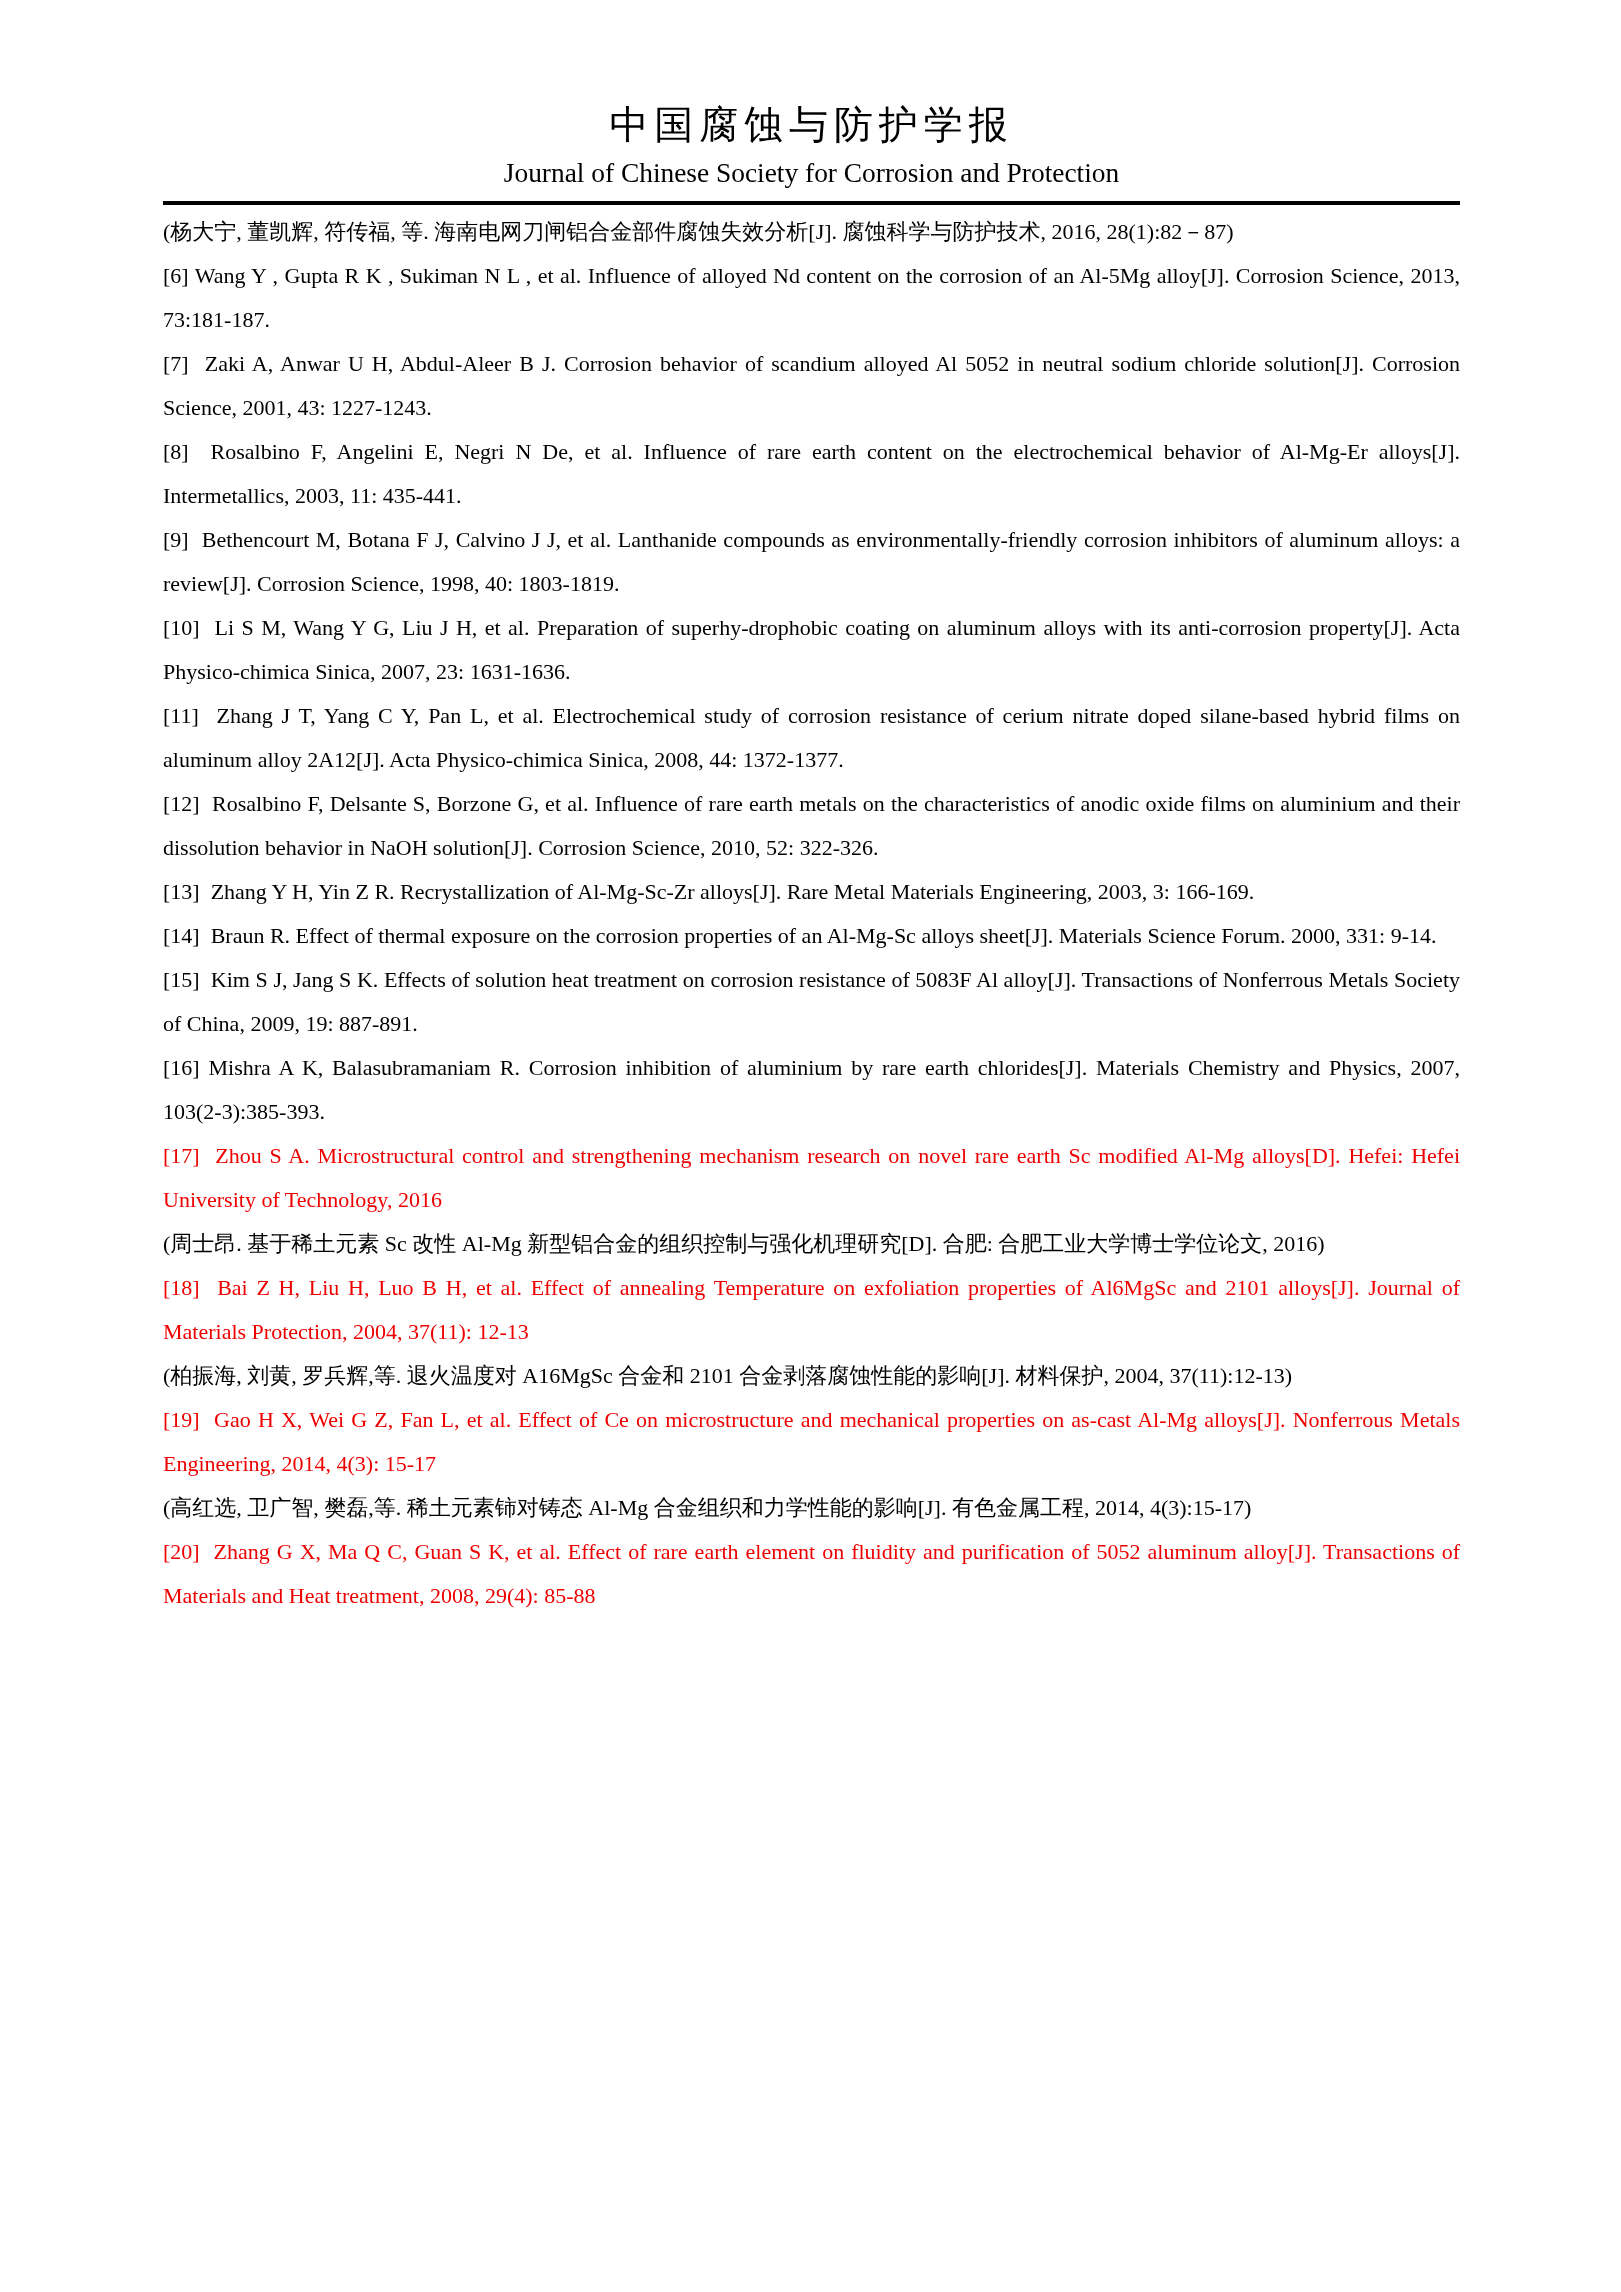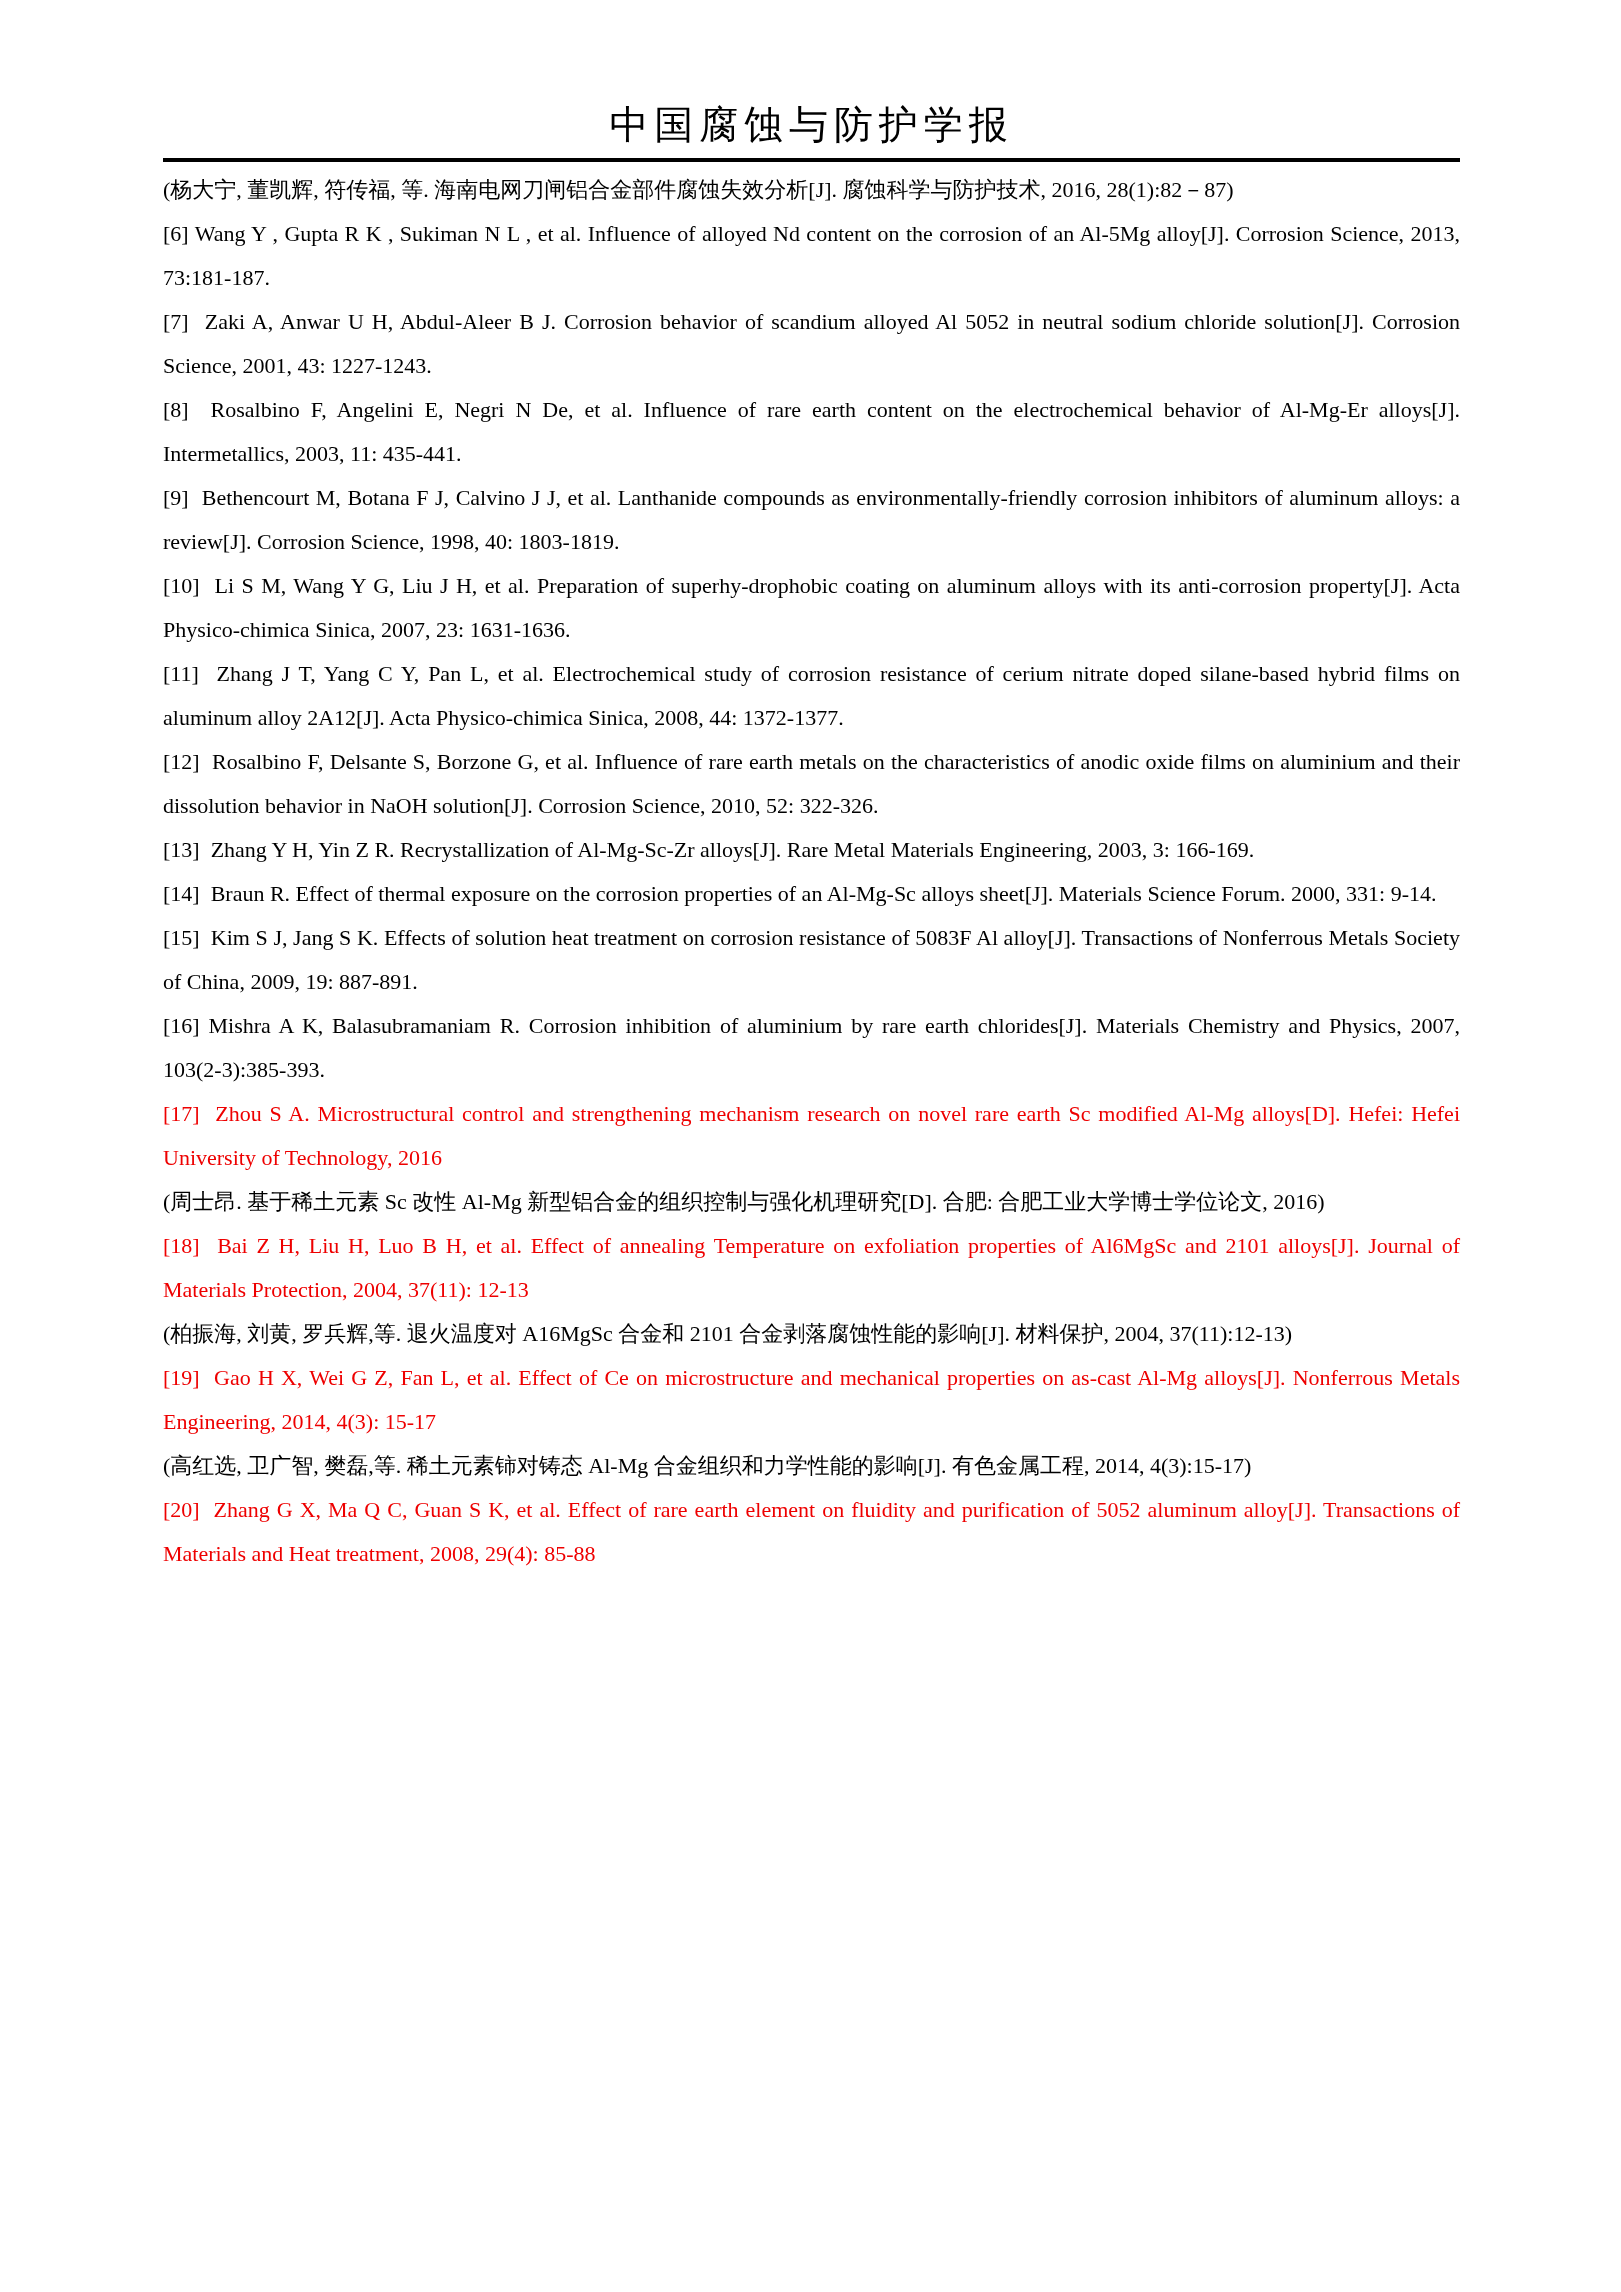--- a/index.html
+++ b/index.html
@@ -46,17 +46,18 @@
   }
   .ref { margin: 0; }
   .ref.red { color: var(--red, #ee0000); }
 </style>
 </head>
 <body>
 
 <div class="page">
   <div class="header">
     <div class="title-cn">中国腐蚀与防护学报</div>
+    <div class="title-en">Journal of Chinese Society for Corrosion and Protection</div>
   </div>
   <hr class="rule">
   <div class="refs"><p class="ref black">(杨大宁, 董凯辉, 符传福, 等. 海南电网刀闸铝合金部件腐蚀失效分析[J]. 腐蚀科学与防护技术, 2016, 28(1):82－87)</p><p class="ref black">[6] Wang Y , Gupta R K , Sukiman N L , et al. Influence of alloyed Nd content on the corrosion of an Al-5Mg alloy[J]. Corrosion Science, 2013, 73:181-187.</p><p class="ref black">[7]  Zaki A, Anwar U H, Abdul-Aleer B J. Corrosion behavior of scandium alloyed Al 5052 in neutral sodium chloride solution[J]. Corrosion Science, 2001, 43: 1227-1243.</p><p class="ref black">[8]  Rosalbino F, Angelini E, Negri N De, et al. Influence of rare earth content on the electrochemical behavior of Al-Mg-Er alloys[J]. Intermetallics, 2003, 11: 435-441.</p><p class="ref black">[9]  Bethencourt M, Botana F J, Calvino J J, et al. Lanthanide compounds as environmentally-friendly corrosion inhibitors of aluminum alloys: a review[J]. Corrosion Science, 1998, 40: 1803-1819.</p><p class="ref black">[10]  Li S M, Wang Y G, Liu J H, et al. Preparation of superhy-drophobic coating on aluminum alloys with its anti-corrosion property[J]. Acta Physico-chimica Sinica, 2007, 23: 1631-1636.</p><p class="ref black">[11]  Zhang J T, Yang C Y, Pan L, et al. Electrochemical study of corrosion resistance of cerium nitrate doped silane-based hybrid films on aluminum alloy 2A12[J]. Acta Physico-chimica Sinica, 2008, 44: 1372-1377.</p><p class="ref black">[12]  Rosalbino F, Delsante S, Borzone G, et al. Influence of rare earth metals on the characteristics of anodic oxide films on aluminium and their dissolution behavior in NaOH solution[J]. Corrosion Science, 2010, 52: 322-326.</p><p class="ref black">[13]  Zhang Y H, Yin Z R. Recrystallization of Al-Mg-Sc-Zr alloys[J]. Rare Metal Materials Engineering, 2003, 3: 166-169.</p><p class="ref black">[14]  Braun R. Effect of thermal exposure on the corrosion properties of an Al-Mg-Sc alloys sheet[J]. Materials Science Forum. 2000, 331: 9-14.</p><p class="ref black">[15]  Kim S J, Jang S K. Effects of solution heat treatment on corrosion resistance of 5083F Al alloy[J]. Transactions of Nonferrous Metals Society of China, 2009, 19: 887-891.</p><p class="ref black">[16] Mishra A K, Balasubramaniam R. Corrosion inhibition of aluminium by rare earth chlorides[J]. Materials Chemistry and Physics, 2007, 103(2-3):385-393.</p><p class="ref red">[17]  Zhou S A. Microstructural control and strengthening mechanism research on novel rare earth Sc modified Al-Mg alloys[D]. Hefei: Hefei University of Technology, 2016</p><p class="ref black">(周士昂. 基于稀土元素 Sc 改性 Al-Mg 新型铝合金的组织控制与强化机理研究[D]. 合肥: 合肥工业大学博士学位论文, 2016)</p><p class="ref red">[18]  Bai Z H, Liu H, Luo B H, et al. Effect of annealing Temperature on exfoliation properties of Al6MgSc and 2101 alloys[J]. Journal of Materials Protection, 2004, 37(11): 12-13</p><p class="ref black">(柏振海, 刘黄, 罗兵辉,等. 退火温度对 A16MgSc 合金和 2101 合金剥落腐蚀性能的影响[J]. 材料保护, 2004, 37(11):12-13)</p><p class="ref red">[19]  Gao H X, Wei G Z, Fan L, et al. Effect of Ce on microstructure and mechanical properties on as-cast Al-Mg alloys[J]. Nonferrous Metals Engineering, 2014, 4(3): 15-17</p><p class="ref black">(高红选, 卫广智, 樊磊,等. 稀土元素铈对铸态 Al-Mg 合金组织和力学性能的影响[J]. 有色金属工程, 2014, 4(3):15-17)</p><p class="ref red">[20]  Zhang G X, Ma Q C, Guan S K, et al. Effect of rare earth element on fluidity and purification of 5052 aluminum alloy[J]. Transactions of Materials and Heat treatment, 2008, 29(4): 85-88</p></div>
 </div>
 
 
 </body></html>

